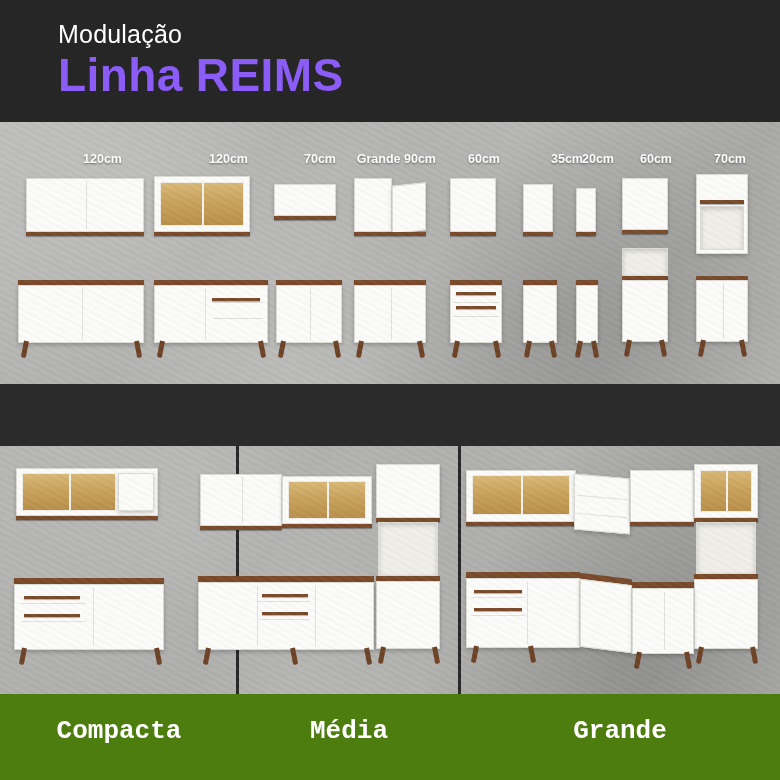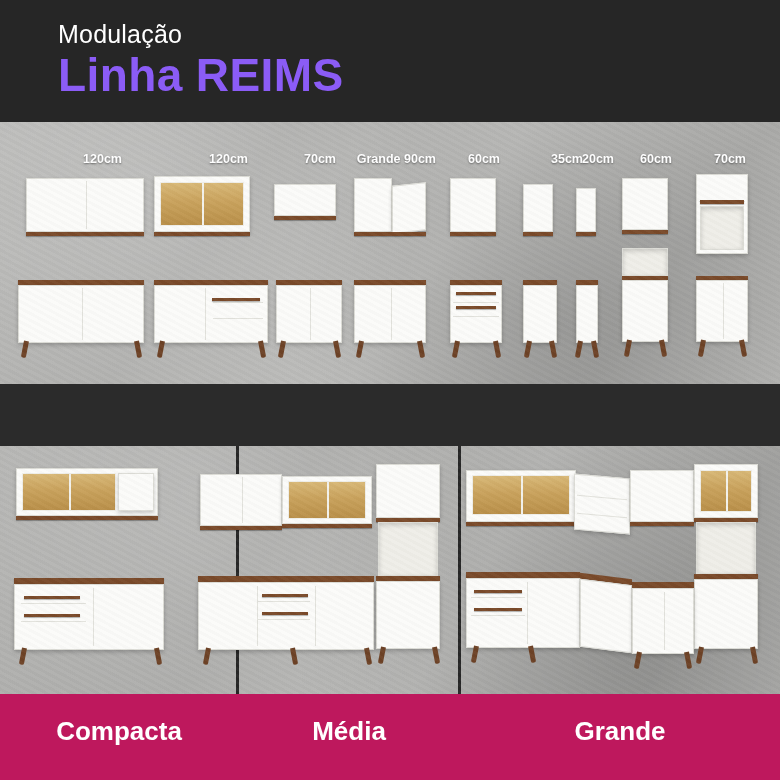--- a/index.html
+++ b/index.html
@@ -180,21 +180,22 @@
     background: #262626;
   }
 
   
   .footer {
     position: absolute;
     left: 0;
     top: 694px;
     width: 780px;
     height: 86px;
-    background: #be185d;
+    background: #4d7c0f;
+    font-family: Liberation Mono, monospace;
   }
   .foot-label {
     position: absolute;
     top: 22px;
     color: #ffffff;
     font-size: 26px;
     font-weight: bold;
     text-align: center;
   }
 </style>

